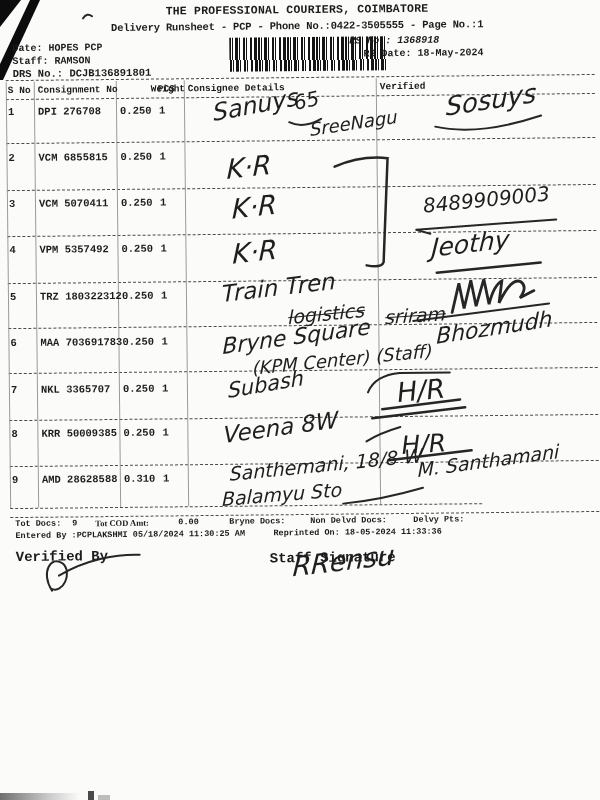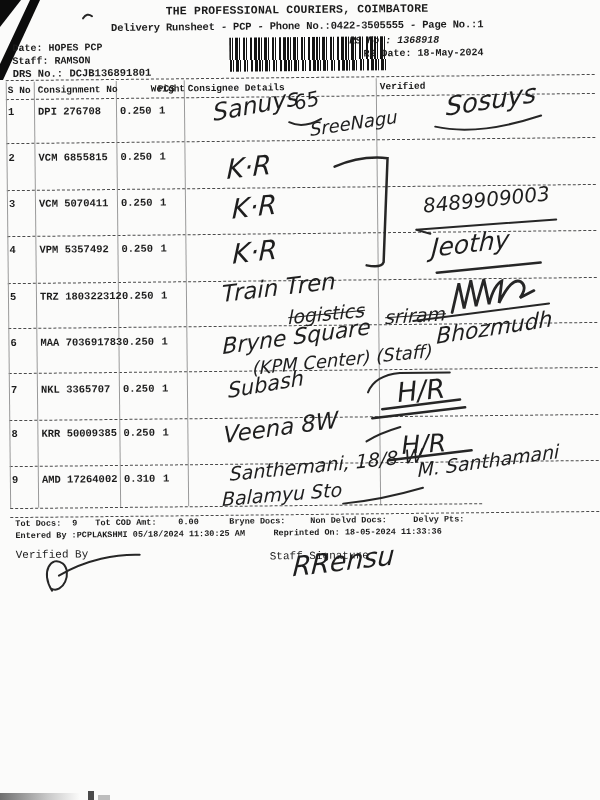--- a/index.html
+++ b/index.html
@@ -21,21 +21,21 @@
   .vline{position:absolute;top:82px;height:426px;width:1px;background:#9a9a9a;}
   .th{position:absolute;font-size:9.5px;font-weight:bold;top:0;}
   .thead{position:absolute;top:85px;left:0;width:100%;height:14px;}
   .row{position:absolute;left:0;width:100%;height:40px;}
   .c{position:absolute;font-size:10.5px;font-weight:bold;white-space:pre;}
   .sno{left:10px;}.con{left:40px;}.wt{left:122px;}.pcs{left:161px;}
   .hw{position:absolute;font-family:"DejaVu Sans",sans-serif;font-style:italic;color:#1e1e1e;
       white-space:pre;transform-origin:left center;line-height:1;}
   .strike{text-decoration:line-through;}
   .ft{font-size:8.5px;font-weight:bold;}
-  .lbl{font-size:11px;font-weight:normal;}
+  .lbl{font-size:14px;font-weight:bold;}
   .strokes{position:absolute;inset:0;pointer-events:none;}
   .corner{position:absolute;left:0;top:0;}
   .smudge1{position:absolute;left:0;bottom:0;width:80px;height:7px;
     background:linear-gradient(90deg,#6f6f6f,#c9c9c9 60%,rgba(255,255,255,0));}
   .smudge2{position:absolute;left:88px;bottom:0;width:6px;height:9px;background:#4a4a4a;}
   .smudge3{position:absolute;left:98px;bottom:0;width:12px;height:5px;background:#bdbdbd;}
 </style>
 </head>
 <body>
 
@@ -132,21 +132,21 @@
         <span class="c pcs">1</span>
     </div>
     <div class="row" style="top:428px;">
       <span class="c sno">8</span>
         <span class="c con">KRR 50009385</span>
         <span class="c wt">0.250</span>
         <span class="c pcs">1</span>
     </div>
     <div class="row" style="top:474px;">
       <span class="c sno">9</span>
-        <span class="c con">AMD 17264002</span>
+        <span class="c con">AMD 28628588</span>
         <span class="c wt">0.310</span>
         <span class="c pcs">1</span>
     </div>
 
     <span class="hw" style="left:215px;top:103px;font-size:24px;transform:rotate(-10deg) skewX(-6deg);">Sanuys</span>
     <span class="hw" style="left:296px;top:96px;font-size:20px;transform:rotate(-12deg);">65</span>
     <span class="hw" style="left:312px;top:124px;font-size:18px;transform:rotate(-8deg) skewX(-6deg);">SreeNagu</span>
     <span class="hw" style="left:448px;top:98px;font-size:26px;transform:rotate(-8deg) skewX(-10deg);">Sosuys</span>
 
     <span class="hw" style="left:228px;top:158px;font-size:27px;transform:rotate(-6deg) skewX(-8deg);">K·R</span>
@@ -168,21 +168,21 @@
 
     <span class="hw" style="left:222px;top:426px;font-size:23px;transform:rotate(-7deg) skewX(-6deg);">Veena 8W</span>
     <span class="hw" style="left:400px;top:437px;font-size:25px;transform:rotate(-3deg);">H/R</span>
 
     <span class="hw" style="left:228px;top:467px;font-size:19px;transform:rotate(-5deg) skewX(-6deg);">Santhemani, 18/8 W</span>
     <span class="hw" style="left:220px;top:492px;font-size:19px;transform:rotate(-4deg) skewX(-6deg);">Balamyu Sto</span>
     <span class="hw" style="left:416px;top:465px;font-size:19px;transform:rotate(-7deg) skewX(-8deg);">M. Santhamani</span>
 
     <span class="abs ft" style="left:13px;top:519px;">Tot Docs:</span>
     <span class="abs ft" style="left:70px;top:519px;">9</span>
-    <span class="abs ft" style="left:93px;top:519px;">Tot COD Amt:</span>
+    <span class="abs ft" style="left:93px;top:519px;font-family:Liberation Serif, serif;">Tot COD Amt:</span>
     <span class="abs ft" style="left:176px;top:519px;">0.00</span>
     <span class="abs ft" style="left:227px;top:519px;">Bryne Docs:</span>
     <span class="abs ft" style="left:308px;top:519px;">Non Delvd Docs:</span>
     <span class="abs ft" style="left:411px;top:519px;">Delvy Pts:</span>
     <span class="abs ft" style="left:13px;top:531px;">Entered By :PCPLAKSHMI 05/18/2024 11:30:25 AM</span>
     <span class="abs ft" style="left:271px;top:531px;">Reprinted On: 18-05-2024 11:33:36</span>
     <span class="abs lbl" style="left:13px;top:549px;">Verified By</span>
     <span class="abs lbl" style="left:267px;top:553px;">Staff Signature</span>
     <span class="hw" style="left:290px;top:556px;font-size:27px;transform:rotate(-6deg) skewX(-10deg);">RRensu</span>
 

